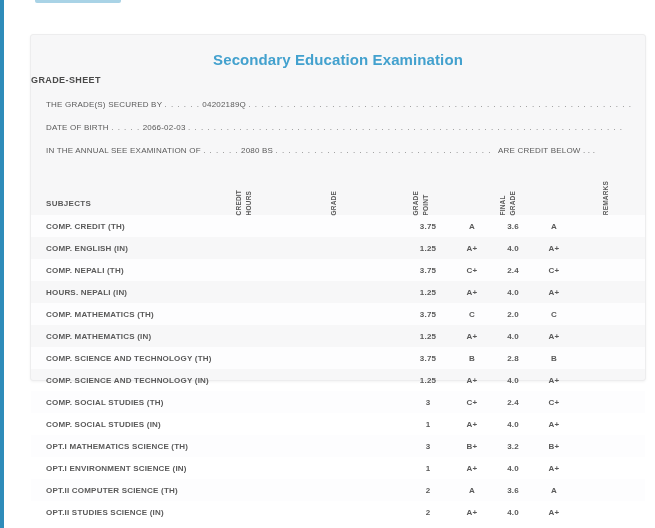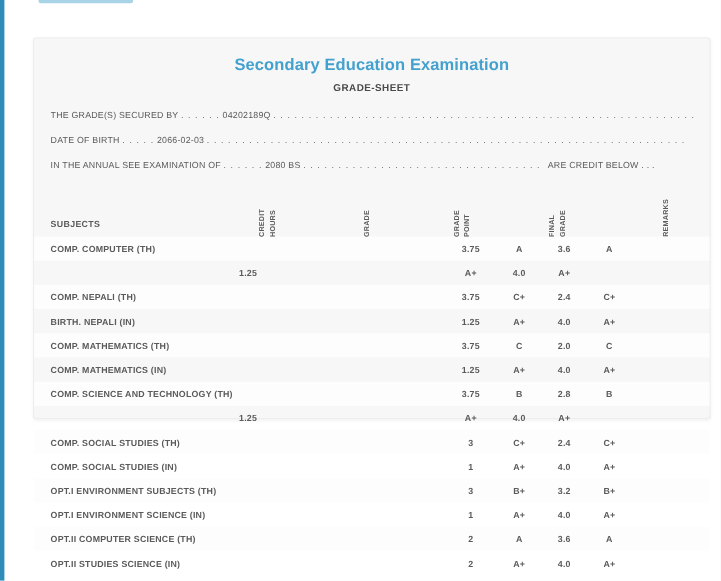--- a/index.html
+++ b/index.html
@@ -40,21 +40,21 @@
   .title {
     margin-top: 16px;
     text-align: center;
     color: #43a1ce;
     font-size: 15px;
     font-weight: 600;
     letter-spacing: 0.1px;
   }
   .subtitle {
     margin-top: 7px;
-    text-align: center;
+    text-align: left;
     color: #4a4a4a;
     font-size: 9px;
     font-weight: bold;
     letter-spacing: 0.4px;
   }
   .info {
     margin: 15px 12px 0 15px;
   }
   .info-line {
     font-size: 8px;
@@ -155,47 +155,48 @@
         <span class="rot">FINAL
 GRADE</span>
       </div>
     <div class="rot-cell">
         <span class="rot">REMARKS</span>
       </div>
   </div>
 
   <div class="rows-wrap">
     <div class="grid row">
-      <div>COMP. COMPUTER (TH)</div>
+      <div>COMP. CREDIT (TH)</div>
       <div class="cell-c">3.75</div>
       <div class="cell-c">A</div>
       <div class="cell-c">3.6</div>
       <div class="cell-c">A</div>
       <div class="cell-c"></div>
     </div>
 
     <div class="grid row">
+      <div>COMP. ENGLISH (IN)</div>
       <div class="cell-c">1.25</div>
       <div class="cell-c">A+</div>
       <div class="cell-c">4.0</div>
       <div class="cell-c">A+</div>
       <div class="cell-c"></div>
     </div>
 
     <div class="grid row">
       <div>COMP. NEPALI (TH)</div>
       <div class="cell-c">3.75</div>
       <div class="cell-c">C+</div>
       <div class="cell-c">2.4</div>
       <div class="cell-c">C+</div>
       <div class="cell-c"></div>
     </div>
 
     <div class="grid row">
-      <div>BIRTH. NEPALI (IN)</div>
+      <div>HOURS. NEPALI (IN)</div>
       <div class="cell-c">1.25</div>
       <div class="cell-c">A+</div>
       <div class="cell-c">4.0</div>
       <div class="cell-c">A+</div>
       <div class="cell-c"></div>
     </div>
 
     <div class="grid row">
       <div>COMP. MATHEMATICS (TH)</div>
       <div class="cell-c">3.75</div>
@@ -217,20 +218,21 @@
     <div class="grid row">
       <div>COMP. SCIENCE AND TECHNOLOGY (TH)</div>
       <div class="cell-c">3.75</div>
       <div class="cell-c">B</div>
       <div class="cell-c">2.8</div>
       <div class="cell-c">B</div>
       <div class="cell-c"></div>
     </div>
 
     <div class="grid row">
+      <div>COMP. SCIENCE AND TECHNOLOGY (IN)</div>
       <div class="cell-c">1.25</div>
       <div class="cell-c">A+</div>
       <div class="cell-c">4.0</div>
       <div class="cell-c">A+</div>
       <div class="cell-c"></div>
     </div>
 
     <div class="grid row">
       <div>COMP. SOCIAL STUDIES (TH)</div>
       <div class="cell-c">3</div>
@@ -243,21 +245,21 @@
     <div class="grid row">
       <div>COMP. SOCIAL STUDIES (IN)</div>
       <div class="cell-c">1</div>
       <div class="cell-c">A+</div>
       <div class="cell-c">4.0</div>
       <div class="cell-c">A+</div>
       <div class="cell-c"></div>
     </div>
 
     <div class="grid row">
-      <div>OPT.I ENVIRONMENT SUBJECTS (TH)</div>
+      <div>OPT.I MATHEMATICS SCIENCE (TH)</div>
       <div class="cell-c">3</div>
       <div class="cell-c">B+</div>
       <div class="cell-c">3.2</div>
       <div class="cell-c">B+</div>
       <div class="cell-c"></div>
     </div>
 
     <div class="grid row">
       <div>OPT.I ENVIRONMENT SCIENCE (IN)</div>
       <div class="cell-c">1</div>

